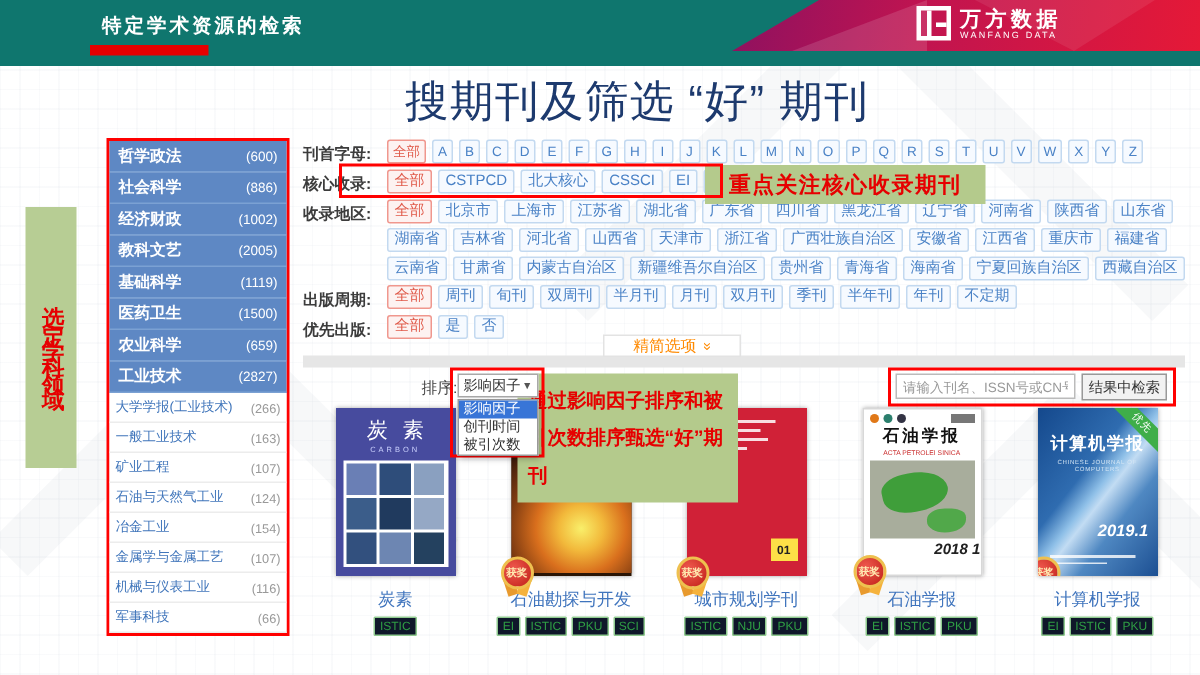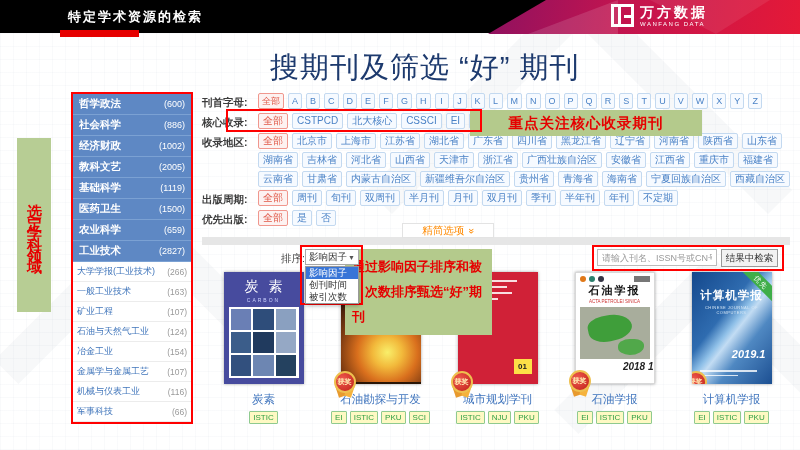--- a/index.html
+++ b/index.html
@@ -8,21 +8,21 @@
   .screen { position:relative; width:800px; height:450px; background:#fff; overflow:hidden; }
   .screen::before { content:""; position:absolute; inset:0; z-index:0; pointer-events:none;
     background-image:repeating-linear-gradient(0deg, rgba(110,130,160,.04) 0 1px, transparent 1px 13px),
                      repeating-linear-gradient(90deg, rgba(110,130,160,.04) 0 1px, transparent 1px 13px); }
   .wm { position:absolute; border:34px solid rgba(175,185,200,.10); border-right:none; border-bottom:none; transform:rotate(45deg); z-index:0; pointer-events:none; }
   .wm1 { left:430px; top:40px; width:300px; height:300px; }
   .wm2 { left:40px; top:250px; width:220px; height:220px; }
   .wm3 { left:600px; top:300px; width:220px; height:220px; }
 
   
-  .topbar { position:absolute; left:0; top:0; width:800px; height:33px; background:#000000; z-index:2; }
+  .topbar { position:absolute; left:0; top:0; width:800px; height:44px; background:#0f766e; z-index:2; }
   .nav-label { position:absolute; left:68px; top:8px; color:#fff; font-size:13px; font-weight:bold; letter-spacing:2px; }
   .red-tag { position:absolute; left:60px; top:30px; width:79px; height:7px; background:#e60000; z-index:3; }
   .brand { position:absolute; right:0; top:0; width:312px; height:34px; z-index:3;
     background:linear-gradient(100deg,#8e1160 0%,#c01450 40%,#e51937 100%);
     clip-path:polygon(58px 0, 100% 0, 100% 100%, 0 100%); }
   .brand .facet1 { position:absolute; left:40px; top:0; width:90px; height:34px; background:rgba(255,255,255,.13); clip-path:polygon(0 100%,100% 0,100% 100%); }
   .brand .facet2 { position:absolute; right:30px; top:0; width:120px; height:34px; background:rgba(255,255,255,.08); clip-path:polygon(0 0,100% 0,55% 100%); }
   .logo { position:absolute; right:92px; top:4px; display:flex; align-items:center; gap:6px; }
   .logo-mark { width:23px; height:23px; border:3px solid #fff; position:relative; }
   .logo-mark i { position:absolute; left:4px; top:0; bottom:0; width:3px; background:#fff; }
@@ -70,30 +70,30 @@
   .search-input { position:absolute; left:597px; top:249px; width:120px; height:17px; border:1px solid #bbb; font-size:9px; color:#666; padding:0 4px; z-index:3; font-family:"Liberation Sans",sans-serif; }
   .search-input::placeholder { color:#999; }
   .search-btn { position:absolute; left:721px; top:249px; width:57px; height:18px; border:1px solid #999; background:#f2f2f2; font-size:9.5px; color:#333; z-index:3; cursor:pointer; font-family:"Liberation Sans",sans-serif; }
 
   
   .anno { position:absolute; border:2px solid #ff0000; z-index:5; pointer-events:none; }
   .anno-core { left:226px; top:109px; width:256px; height:23px; }
   .anno-sort { left:300px; top:245px; width:63px; height:60px; }
   .anno-search { left:592px; top:245px; width:192px; height:26px; }
   .callout { position:absolute; background:#b4ca8c; color:#e60000; font-weight:bold; z-index:4; }
-  .callout-core { left:470px; top:110px; width:232px; height:26px; font-size:14.5px; display:flex; align-items:center; justify-content:center; letter-spacing:1px; }
+  .callout-core { left:470px; top:110px; width:187px; height:26px; font-size:14.5px; display:flex; align-items:center; justify-content:center; letter-spacing:1px; }
   .callout-sort { left:345px; top:249px; width:147px; height:86px; font-size:13px; line-height:25px; padding:5px 7px; }
 
   
   .cards { position:absolute; left:205px; top:272px; width:585px; display:flex; z-index:2; }
   .card { width:117px; display:flex; flex-direction:column; align-items:center; }
   .cover { width:80px; height:112px; position:relative; box-shadow:0 0 3px rgba(0,0,0,.35); cursor:pointer; }
   .jtitle { margin-top:8px; font-size:11.5px; color:#3f74bd; cursor:pointer; }
   .badges { display:flex; gap:3px; margin-top:4px; }
-  .badge { border:1px solid #8fca8f; color:#2f9e44; font-size:8px; line-height:11px; padding:0 3px; background:#fef9c3; border-radius:1px; }
+  .badge { border:1px solid #8fca8f; color:#2f9e44; font-size:8px; line-height:11px; padding:0 3px; background:#0f172a; border-radius:1px; }
   .medal { position:absolute; left:-7px; bottom:-9px; width:22px; height:22px; z-index:3; }
   .medal::before, .medal::after { content:""; position:absolute; top:14px; width:7px; height:12px; }
   .medal::before { left:3px; background:#e89a2e; transform:rotate(-18deg); }
   .medal::after { right:3px; background:#f5b23c; transform:rotate(18deg); }
   .medal .disc { position:absolute; inset:0; border-radius:50%; background:radial-gradient(circle at 35% 35%, #f05a4f, #bf1f17); border:2px solid #eec04f; color:#ffe9b0; font-size:7px; font-weight:bold; display:flex; align-items:center; justify-content:center; z-index:1; }
 
   
   .c1 { background:#474b9e; display:flex; flex-direction:column; }
   .c1-title { color:#fff; font-size:14px; letter-spacing:10px; text-align:center; margin-top:6px; text-indent:10px; font-family:"Liberation Serif",serif; }
   .c1-en { color:#ccd2ff; font-size:5px; text-align:center; letter-spacing:2px; margin-top:1px; }

